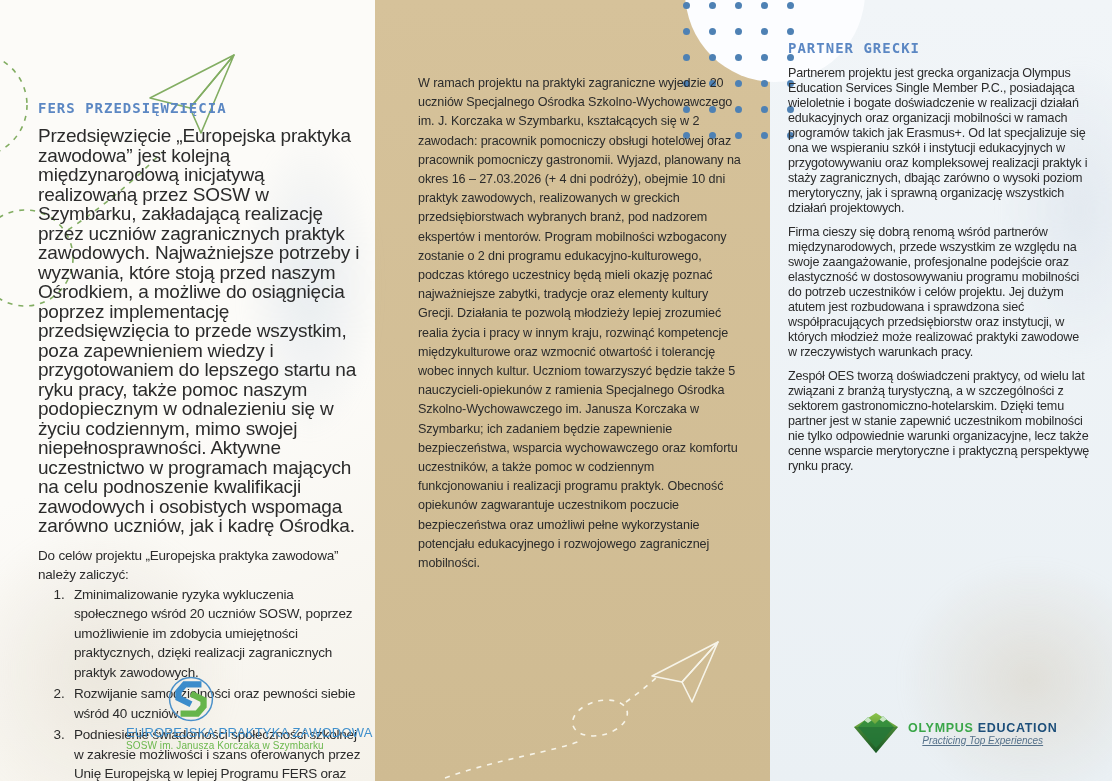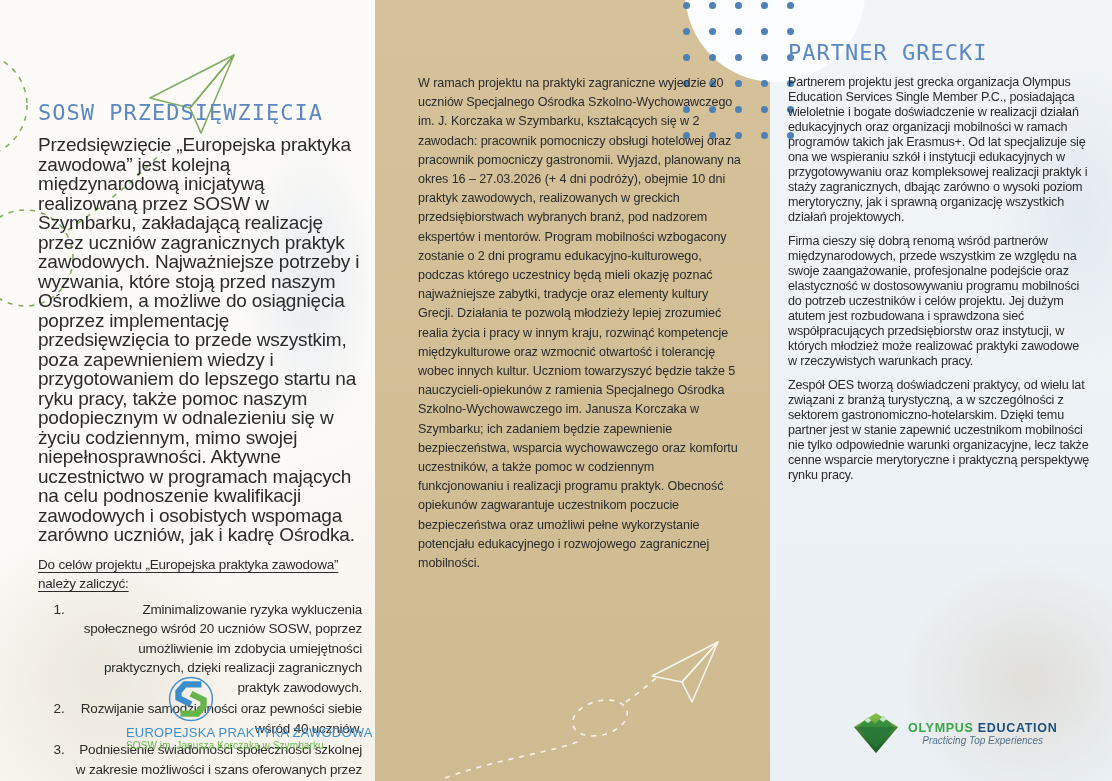--- a/index.html
+++ b/index.html
@@ -25,52 +25,52 @@
   .tex-d{left:1000px;top:60px;width:160px;height:300px;background:radial-gradient(closest-side,rgba(205,215,228,.35),transparent);}
 
   
   .decor{position:absolute;z-index:2;}
   .circle-top{left:685px;top:-98px;width:180px;height:180px;border-radius:50%;background:#fcfdff;}
   .dots{left:683px;top:2px;width:112px;height:142px;z-index:3;}
   .dot{position:absolute;width:7px;height:7px;border-radius:50%;background:var(--dot_blue);}
 
   
   .content{position:relative;z-index:5;}
-  h2{margin:0 0 10px;font-family:"DejaVu Sans Mono",monospace;font-weight:normal;
-     font-size:22px;letter-spacing:1px;color:var(--accent);white-space:nowrap;}
+  h2{margin:0 0 10px;font-family:"DejaVu Sans Mono",monospace;font-weight:bold;
+     font-size:14px;letter-spacing:1px;color:var(--accent);white-space:nowrap;}
   .panel-left .body-text{margin:0;font-size:19px;line-height:19.5px;letter-spacing:-.2px;}
-  .lead{margin:10px 0 6px;font-size:13.5px;line-height:19.5px;letter-spacing:-.2px;
-        text-decoration:underline;text-underline-offset:3px;}
+  .lead{margin:10px 0 0;font-size:13.5px;line-height:19.5px;letter-spacing:-.2px;
+        text-underline-offset:3px;}
   ol.goals{margin:0;padding:0 0 0 30px;font-size:13.5px;line-height:19.5px;letter-spacing:-.2px;}
-  ol.goals li{padding-left:6px;margin-bottom:2px;text-align:right;}
+  ol.goals li{padding-left:6px;margin-bottom:2px;}
   .panel-middle .body-text{margin:0;font-size:12.6px;line-height:19.2px;letter-spacing:-.1px;}
   .panel-right p{margin:0 0 9px;font-size:12.6px;line-height:15px;letter-spacing:-.2px;}
 
   
   .sosw-logo{position:absolute;left:126px;top:676px;width:130px;text-align:center;z-index:5;}
   .sosw-logo .l1{margin-top:3px;font-size:13px;letter-spacing:.2px;color:var(--sosw_blue);white-space:nowrap;}
   .sosw-logo .l2{font-size:10px;letter-spacing:.1px;color:var(--sosw_green);white-space:nowrap;}
 
   
   .olympus-logo{position:absolute;left:853px;top:712px;display:flex;align-items:center;gap:9px;z-index:5;}
   .olympus-names{white-space:nowrap;font-weight:bold;font-size:12.5px;letter-spacing:.7px;}
   .olympus-names .n1{color:var(--olympus_green);}
   .olympus-names .n2{color:var(--olympus_navy);}
-  .olympus-tagline{font-size:10px;font-style:italic;color:var(--tagline_gray);margin-top:0;text-align:center;}
+  .olympus-tagline{font-size:10px;font-style:italic;color:var(--tagline_gray);margin-top:0;text-align:center;text-decoration:underline;}
 
   svg{display:block;}
 </style>
 </head>
 <body>
 
 <div class="page">
 
   <section class="panel panel-left">
     <div class="content">
-      <h2>SOSW PRZEDSIĘWZIĘCIA</h2>
+      <h2>FERS PRZEDSIĘWZIĘCIA</h2>
       <p class="body-text">Przedsięwzięcie „Europejska praktyka zawodowa” jest kolejną międzynarodową inicjatywą realizowaną przez SOSW w Szymbarku, zakładającą realizację przez uczniów zagranicznych praktyk zawodowych. Najważniejsze potrzeby i wyzwania, które stoją przed naszym Ośrodkiem, a możliwe do osiągnięcia poprzez implementację przedsięwzięcia to przede wszystkim, poza zapewnieniem wiedzy i przygotowaniem do lepszego startu na ryku pracy, także pomoc naszym podopiecznym w odnalezieniu się w życiu codziennym, mimo swojej niepełnosprawności. Aktywne uczestnictwo w programach mających na celu podnoszenie kwalifikacji zawodowych i osobistych wspomaga zarówno uczniów, jak i kadrę Ośrodka.</p>
       <p class="lead">Do celów projektu „Europejska praktyka zawodowa” należy zaliczyć:</p>
       <ol class="goals">
         <li>Zminimalizowanie ryzyka wykluczenia społecznego wśród 20 uczniów SOSW, poprzez umożliwienie im zdobycia umiejętności praktycznych, dzięki realizacji zagranicznych praktyk zawodowych.</li>
         <li>Rozwijanie samodzielności oraz pewności siebie wśród 40 uczniów.</li>
         <li>Podniesienie świadomości społeczności szkolnej w zakresie możliwości i szans oferowanych przez Unię Europejską w lepiej Programu FERS oraz Erasmus+.</li>
       </ol>
     </div>
   </section>
 

